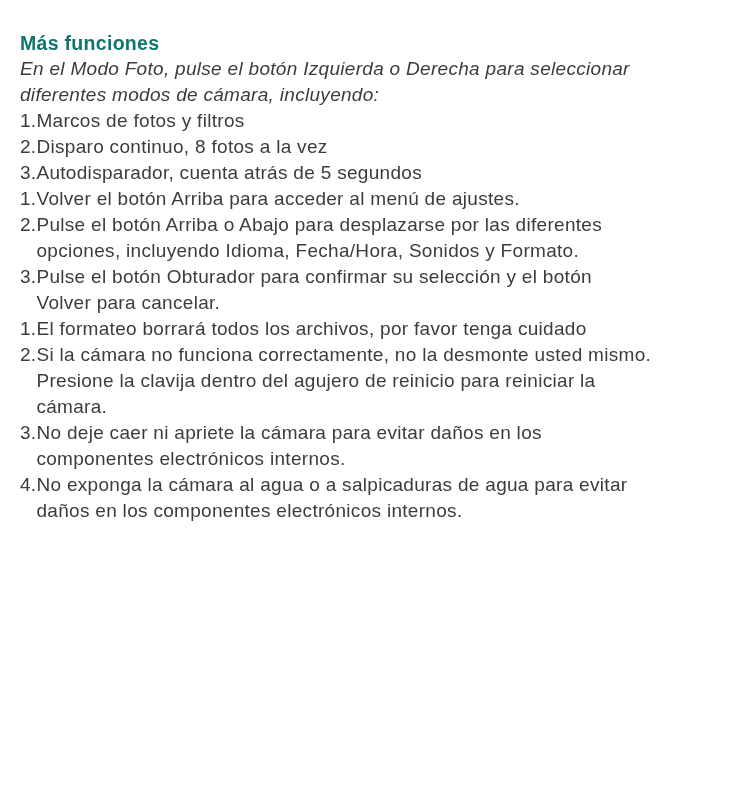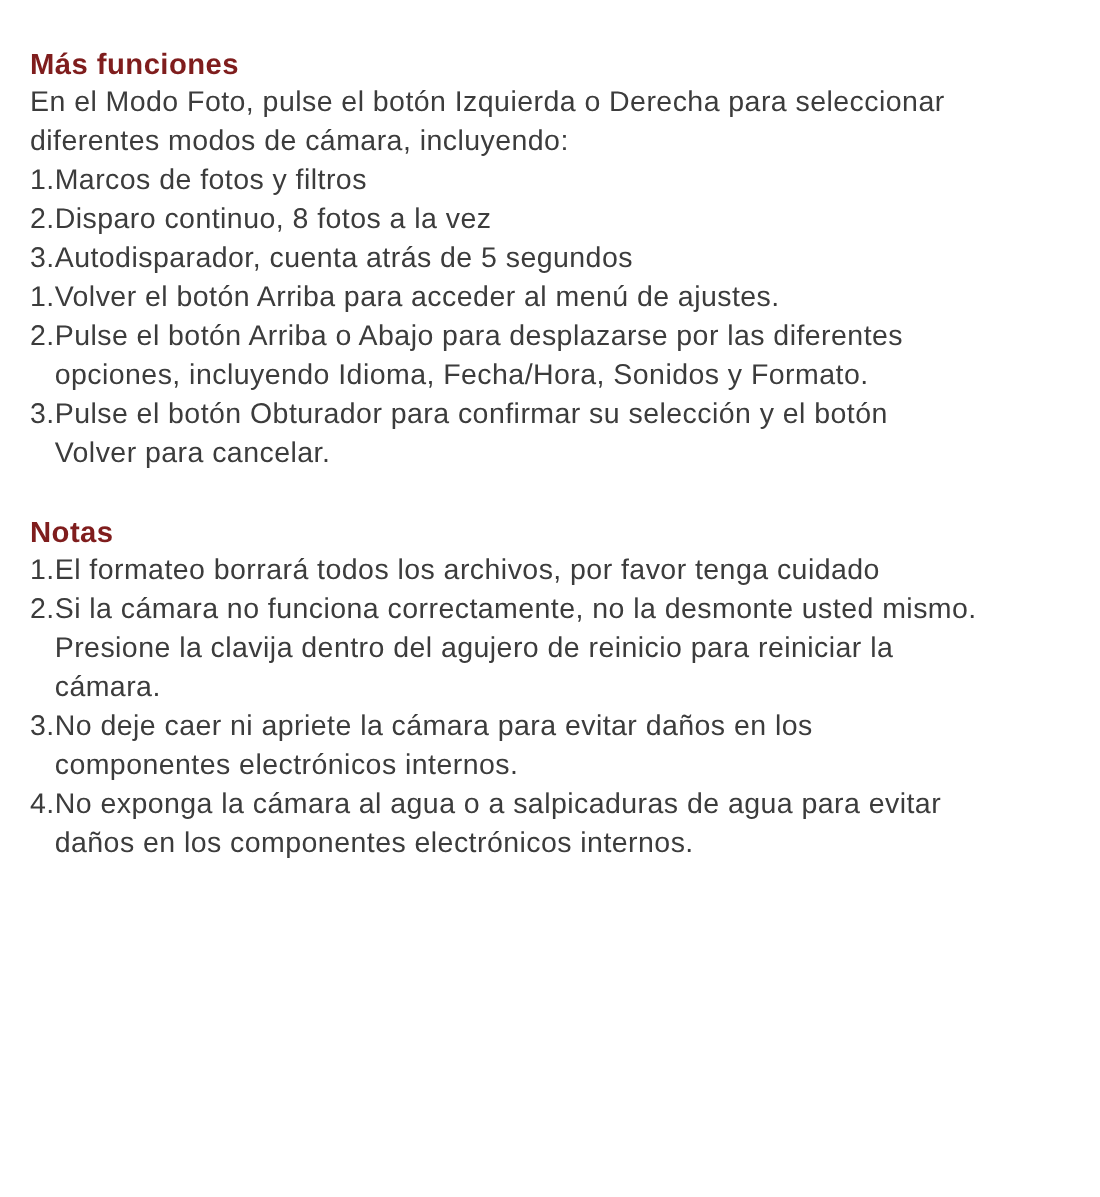--- a/index.html
+++ b/index.html
@@ -22,28 +22,29 @@
     color: #3c3c3c;
     font-size: 19px;
     line-height: 26px;
     letter-spacing: 0.3px;
   }
   .heading {
     margin: 26px 0 0 0;
     font-size: 19.5px;
     line-height: 26px;
     font-weight: 700;
-    color: #7f1d1d;
+    color: #0f766e;
   }
   .sec:first-child .heading {
     margin-top: 0;
   }
   .para {
     margin: 0;
     white-space: pre-line;
+    font-style: italic;
   }
   .list {
     margin: 0;
   }
   .item {
     display: flex;
     align-items: flex-start;
   }
   .num {
     flex: 0 0 16px;
@@ -95,21 +96,20 @@
         <span class="txt">Pulse el botón Obturador para confirmar su selección y el botón
 Volver para cancelar.</span>
       </div>
     </div>
   </section>
 
   <section class="sec">
   </section>
 
   <section class="sec">
-    <h2 class="heading">Notas</h2>
     <div class="list">
       <div class="item">
         <span class="num">1.</span>
         <span class="txt">El formateo borrará todos los archivos, por favor tenga cuidado</span>
       </div>
       <div class="item">
         <span class="num">2.</span>
         <span class="txt">Si la cámara no funciona correctamente, no la desmonte usted mismo.
 Presione la clavija dentro del agujero de reinicio para reiniciar la
 cámara.</span>

